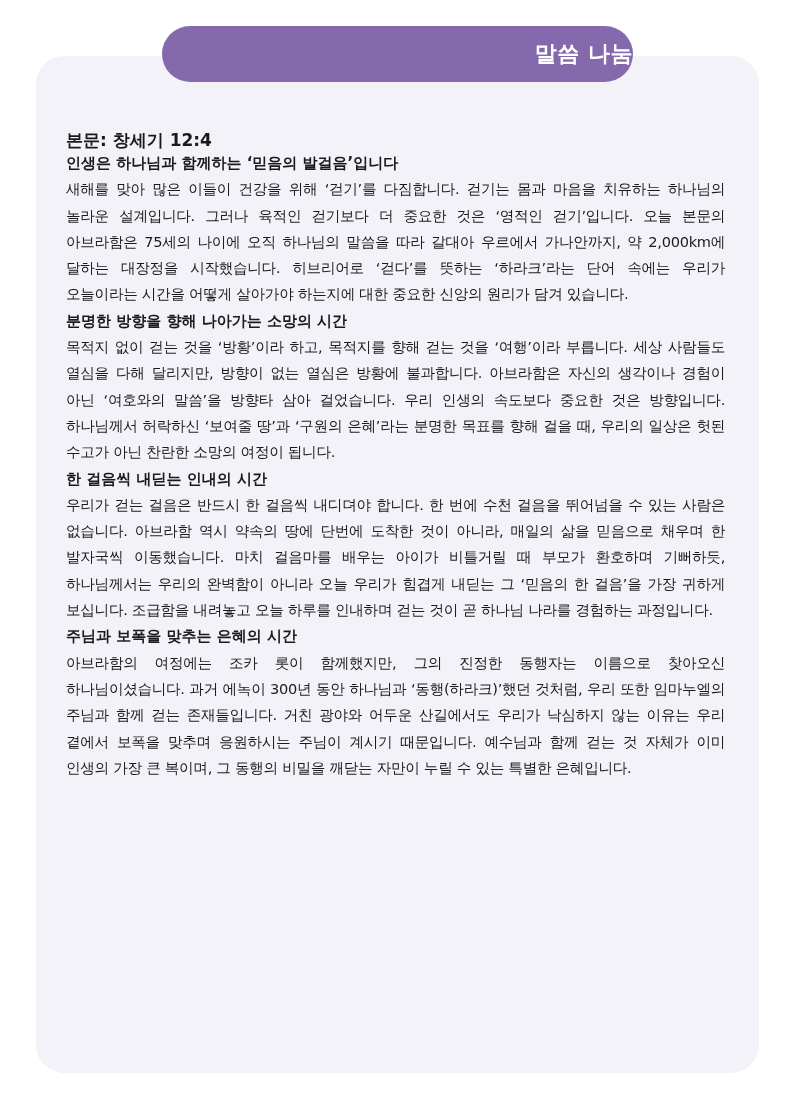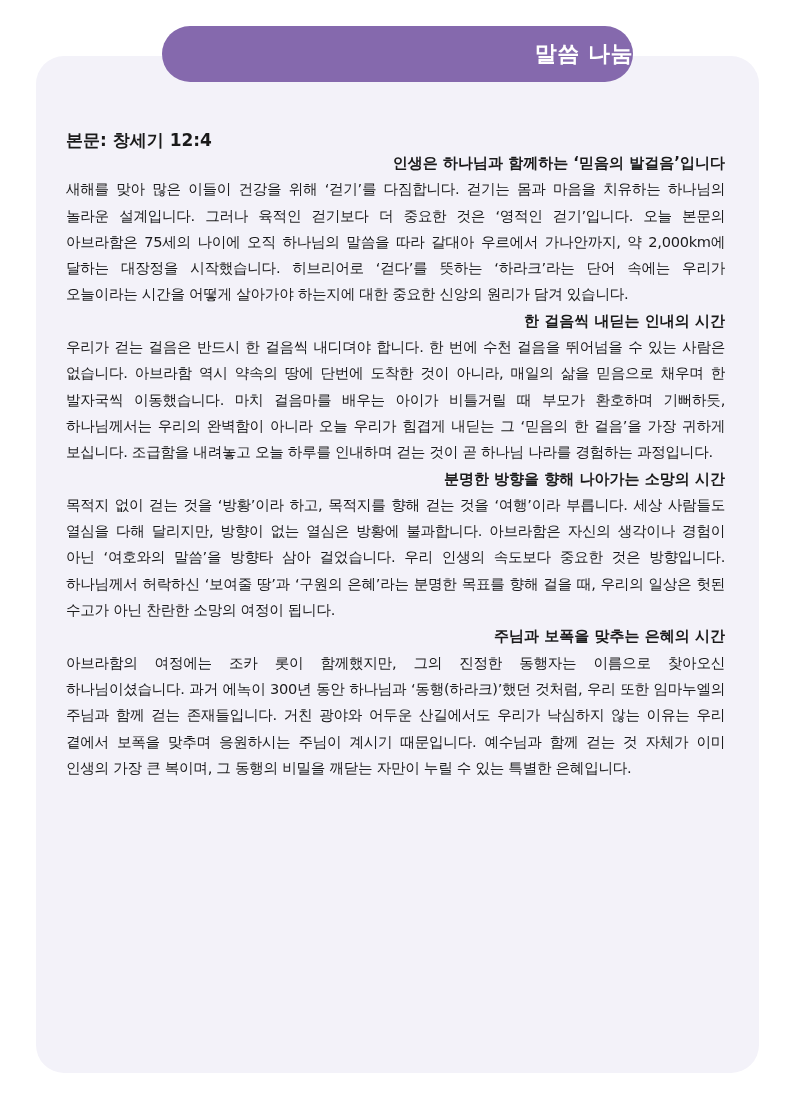--- a/index.html
+++ b/index.html
@@ -21,21 +21,21 @@
     z-index: 2;
   }
   .meta {
     position: absolute; left: 66px; top: 88px; width: 660px;
     font-weight: bold; font-size: 17px; line-height: 24px; margin-top: 40px;
   }
   .content {
     position: absolute; left: 66px; top: 150px; width: 659px;
     font-size: 14.6px; line-height: 26.3px;
   }
-  .section-heading { font-weight: bold; font-size: 15px; text-align: right; }
+  .section-heading { font-weight: bold; font-size: 15px; }
   .para { text-align: justify; text-align-last: left; word-break: keep-all; letter-spacing: -0.3px; }
 </style>
 </head>
 <body>
 
 <div class="pill">
   <span>말씀 나눔</span>
 </div>
 
 <div class="card"></div>
@@ -46,26 +46,26 @@
     <span>창세기 12:4</span>
   </div>
 </div>
 
 <div class="content">
   <section>
     <div class="section-heading">인생은 하나님과 함께하는 ‘믿음의 발걸음’입니다</div>
     <div class="para">새해를 맞아 많은 이들이 건강을 위해 ‘걷기’를 다짐합니다. 걷기는 몸과 마음을 치유하는 하나님의 놀라운 설계입니다. 그러나 육적인 걷기보다 더 중요한 것은 ‘영적인 걷기’입니다. 오늘 본문의 아브라함은 75세의 나이에 오직 하나님의 말씀을 따라 갈대아 우르에서 가나안까지, 약 2,000km에 달하는 대장정을 시작했습니다. 히브리어로 ‘걷다’를 뜻하는 ‘하라크’라는 단어 속에는 우리가 오늘이라는 시간을 어떻게 살아가야 하는지에 대한 중요한 신앙의 원리가 담겨 있습니다.</div>
   </section>
   <section>
+    <div class="section-heading">분명한 방향을 향해 나아가는 소망의 시간</div>
+    <div class="para">목적지 없이 걷는 것을 ‘방황’이라 하고, 목적지를 향해 걷는 것을 ‘여행’이라 부릅니다. 세상 사람들도 열심을 다해 달리지만, 방향이 없는 열심은 방황에 불과합니다. 아브라함은 자신의 생각이나 경험이 아닌 ‘여호와의 말씀’을 방향타 삼아 걸었습니다. 우리 인생의 속도보다 중요한 것은 방향입니다. 하나님께서 허락하신 ‘보여줄 땅’과 ‘구원의 은혜’라는 분명한 목표를 향해 걸을 때, 우리의 일상은 헛된 수고가 아닌 찬란한 소망의 여정이 됩니다.</div>
+  </section>
+  <section>
     <div class="section-heading">한 걸음씩 내딛는 인내의 시간</div>
     <div class="para">우리가 걷는 걸음은 반드시 한 걸음씩 내디뎌야 합니다. 한 번에 수천 걸음을 뛰어넘을 수 있는 사람은 없습니다. 아브라함 역시 약속의 땅에 단번에 도착한 것이 아니라, 매일의 삶을 믿음으로 채우며 한 발자국씩 이동했습니다. 마치 걸음마를 배우는 아이가 비틀거릴 때 부모가 환호하며 기뻐하듯, 하나님께서는 우리의 완벽함이 아니라 오늘 우리가 힘겹게 내딛는 그 ‘믿음의 한 걸음’을 가장 귀하게 보십니다. 조급함을 내려놓고 오늘 하루를 인내하며 걷는 것이 곧 하나님 나라를 경험하는 과정입니다.</div>
-  </section>
-  <section>
-    <div class="section-heading">분명한 방향을 향해 나아가는 소망의 시간</div>
-    <div class="para">목적지 없이 걷는 것을 ‘방황’이라 하고, 목적지를 향해 걷는 것을 ‘여행’이라 부릅니다. 세상 사람들도 열심을 다해 달리지만, 방향이 없는 열심은 방황에 불과합니다. 아브라함은 자신의 생각이나 경험이 아닌 ‘여호와의 말씀’을 방향타 삼아 걸었습니다. 우리 인생의 속도보다 중요한 것은 방향입니다. 하나님께서 허락하신 ‘보여줄 땅’과 ‘구원의 은혜’라는 분명한 목표를 향해 걸을 때, 우리의 일상은 헛된 수고가 아닌 찬란한 소망의 여정이 됩니다.</div>
   </section>
   <section>
     <div class="section-heading">주님과 보폭을 맞추는 은혜의 시간</div>
     <div class="para">아브라함의 여정에는 조카 롯이 함께했지만, 그의 진정한 동행자는 이름으로 찾아오신 하나님이셨습니다. 과거 에녹이 300년 동안 하나님과 ‘동행(하라크)’했던 것처럼, 우리 또한 임마누엘의 주님과 함께 걷는 존재들입니다. 거친 광야와 어두운 산길에서도 우리가 낙심하지 않는 이유는 우리 곁에서 보폭을 맞추며 응원하시는 주님이 계시기 때문입니다. 예수님과 함께 걷는 것 자체가 이미 인생의 가장 큰 복이며, 그 동행의 비밀을 깨닫는 자만이 누릴 수 있는 특별한 은혜입니다.</div>
   </section>
   <section>
   </section>
 </div>
 
 </body></html>

